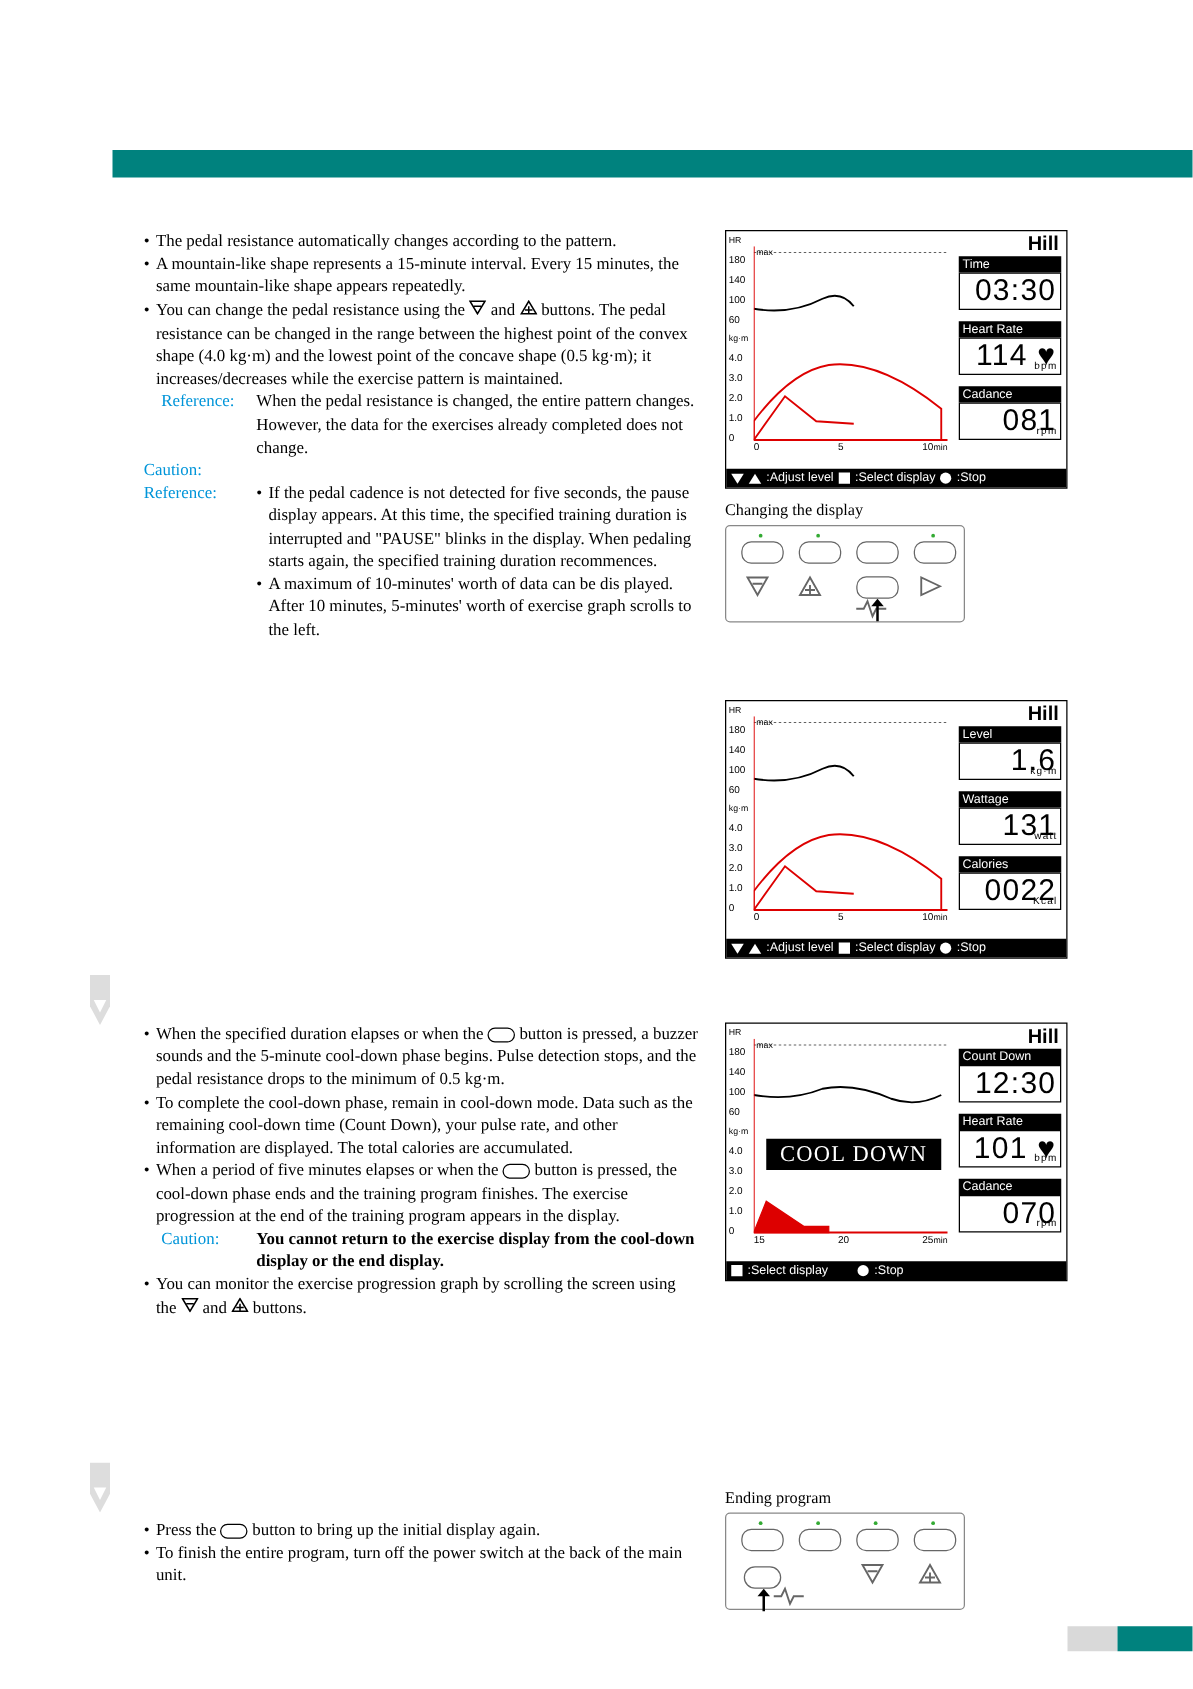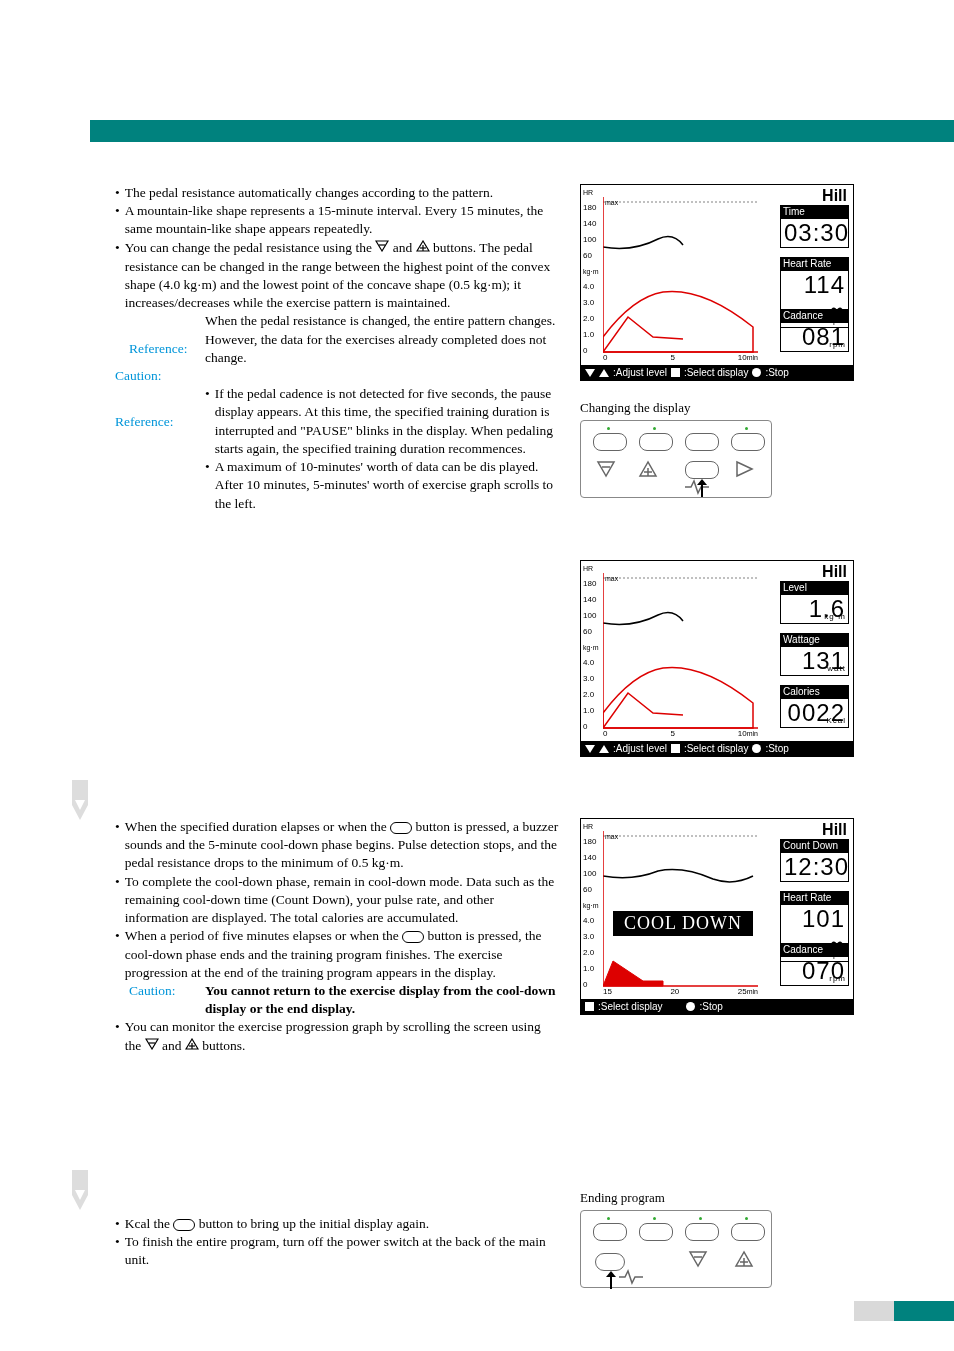--- a/index.html
+++ b/index.html
@@ -23,21 +23,21 @@
 .main-content {
   position: absolute;
   top: 184px;
   left: 115px;
   width: 445px;
   font-size: 13.5px;
   line-height: 1.35;
 }
 .bullet-line { display: flex; margin: 0; }
 .bullet-dot { margin-right: 5px; }
-.ref-label { color: #0095d9; margin-top: 28px; }
+.ref-label { color: #0095d9; }
 .caution-label { color: #0095d9; font-weight: normal; }
 .caution-body { font-weight: bold; }
 .ref-sub-bullet { display: flex; margin-left: 90px; }
 .ref-sub-bullet .bullet-dot { margin-right: 5px; }
 .section-2 { position: absolute; top: 818px; left: 115px; width: 445px; font-size: 13.5px; line-height: 1.35; }
 .section-3 { position: absolute; top: 1215px; left: 115px; width: 445px; font-size: 13.5px; line-height: 1.35; }
 .oval-btn {
   display: inline-block;
   width: 20px;
   height: 10px;
@@ -79,21 +79,21 @@
 .display-box .mode-label {
   position: absolute;
   right: 6px;
   top: 2px;
   font-size: 16px;
   font-weight: bold;
 }
 .stat-box {
   position: absolute;
   right: 4px;
-  width: 69px;
+  width: 82px;
 }
 .stat-box .stat-label {
   background: #000;
   color: #fff;
   font-size: 10px;
   padding: 1px 3px;
 }
 .stat-box .stat-value {
   border: 1px solid #000;
   font-size: 24px;
@@ -110,20 +110,21 @@
   bottom: 2px;
 }
 .status-bar {
   background: #000;
   color: #fff;
   font-size: 10px;
   padding: 2px 4px;
   display: flex;
   align-items: center;
   gap: 4px;
+  margin-top: 10px;
 }
 .status-bar .tri-down-w, .status-bar .tri-up-w {
   display: inline-block;
   width: 0; height: 0;
 }
 .status-bar .tri-down-w {
   border-left: 5px solid transparent;
   border-right: 5px solid transparent;
   border-top: 8px solid #fff;
 }
@@ -293,21 +294,21 @@
           </svg></span>
     <span> buttons.</span>
   </span>
     </div>
 </div>
 
 <div class="section-3">
   <div class="bullet-line">
       <span class="bullet-dot">•</span>
       <span>
-    <span>Kcal the </span><span class="oval-btn"></span><span> button to bring up the initial display again.</span>
+    <span>Press the </span><span class="oval-btn"></span><span> button to bring up the initial display again.</span>
   </span>
     </div>
   <div class="bullet-line">
       <span class="bullet-dot">•</span>
       <span>To finish the entire program, turn off the power switch at the back of the main unit.</span>
     </div>
 </div>
 
 <div class="display-box" style="left:580px; top:184px;">
   <div class="graph-area">

